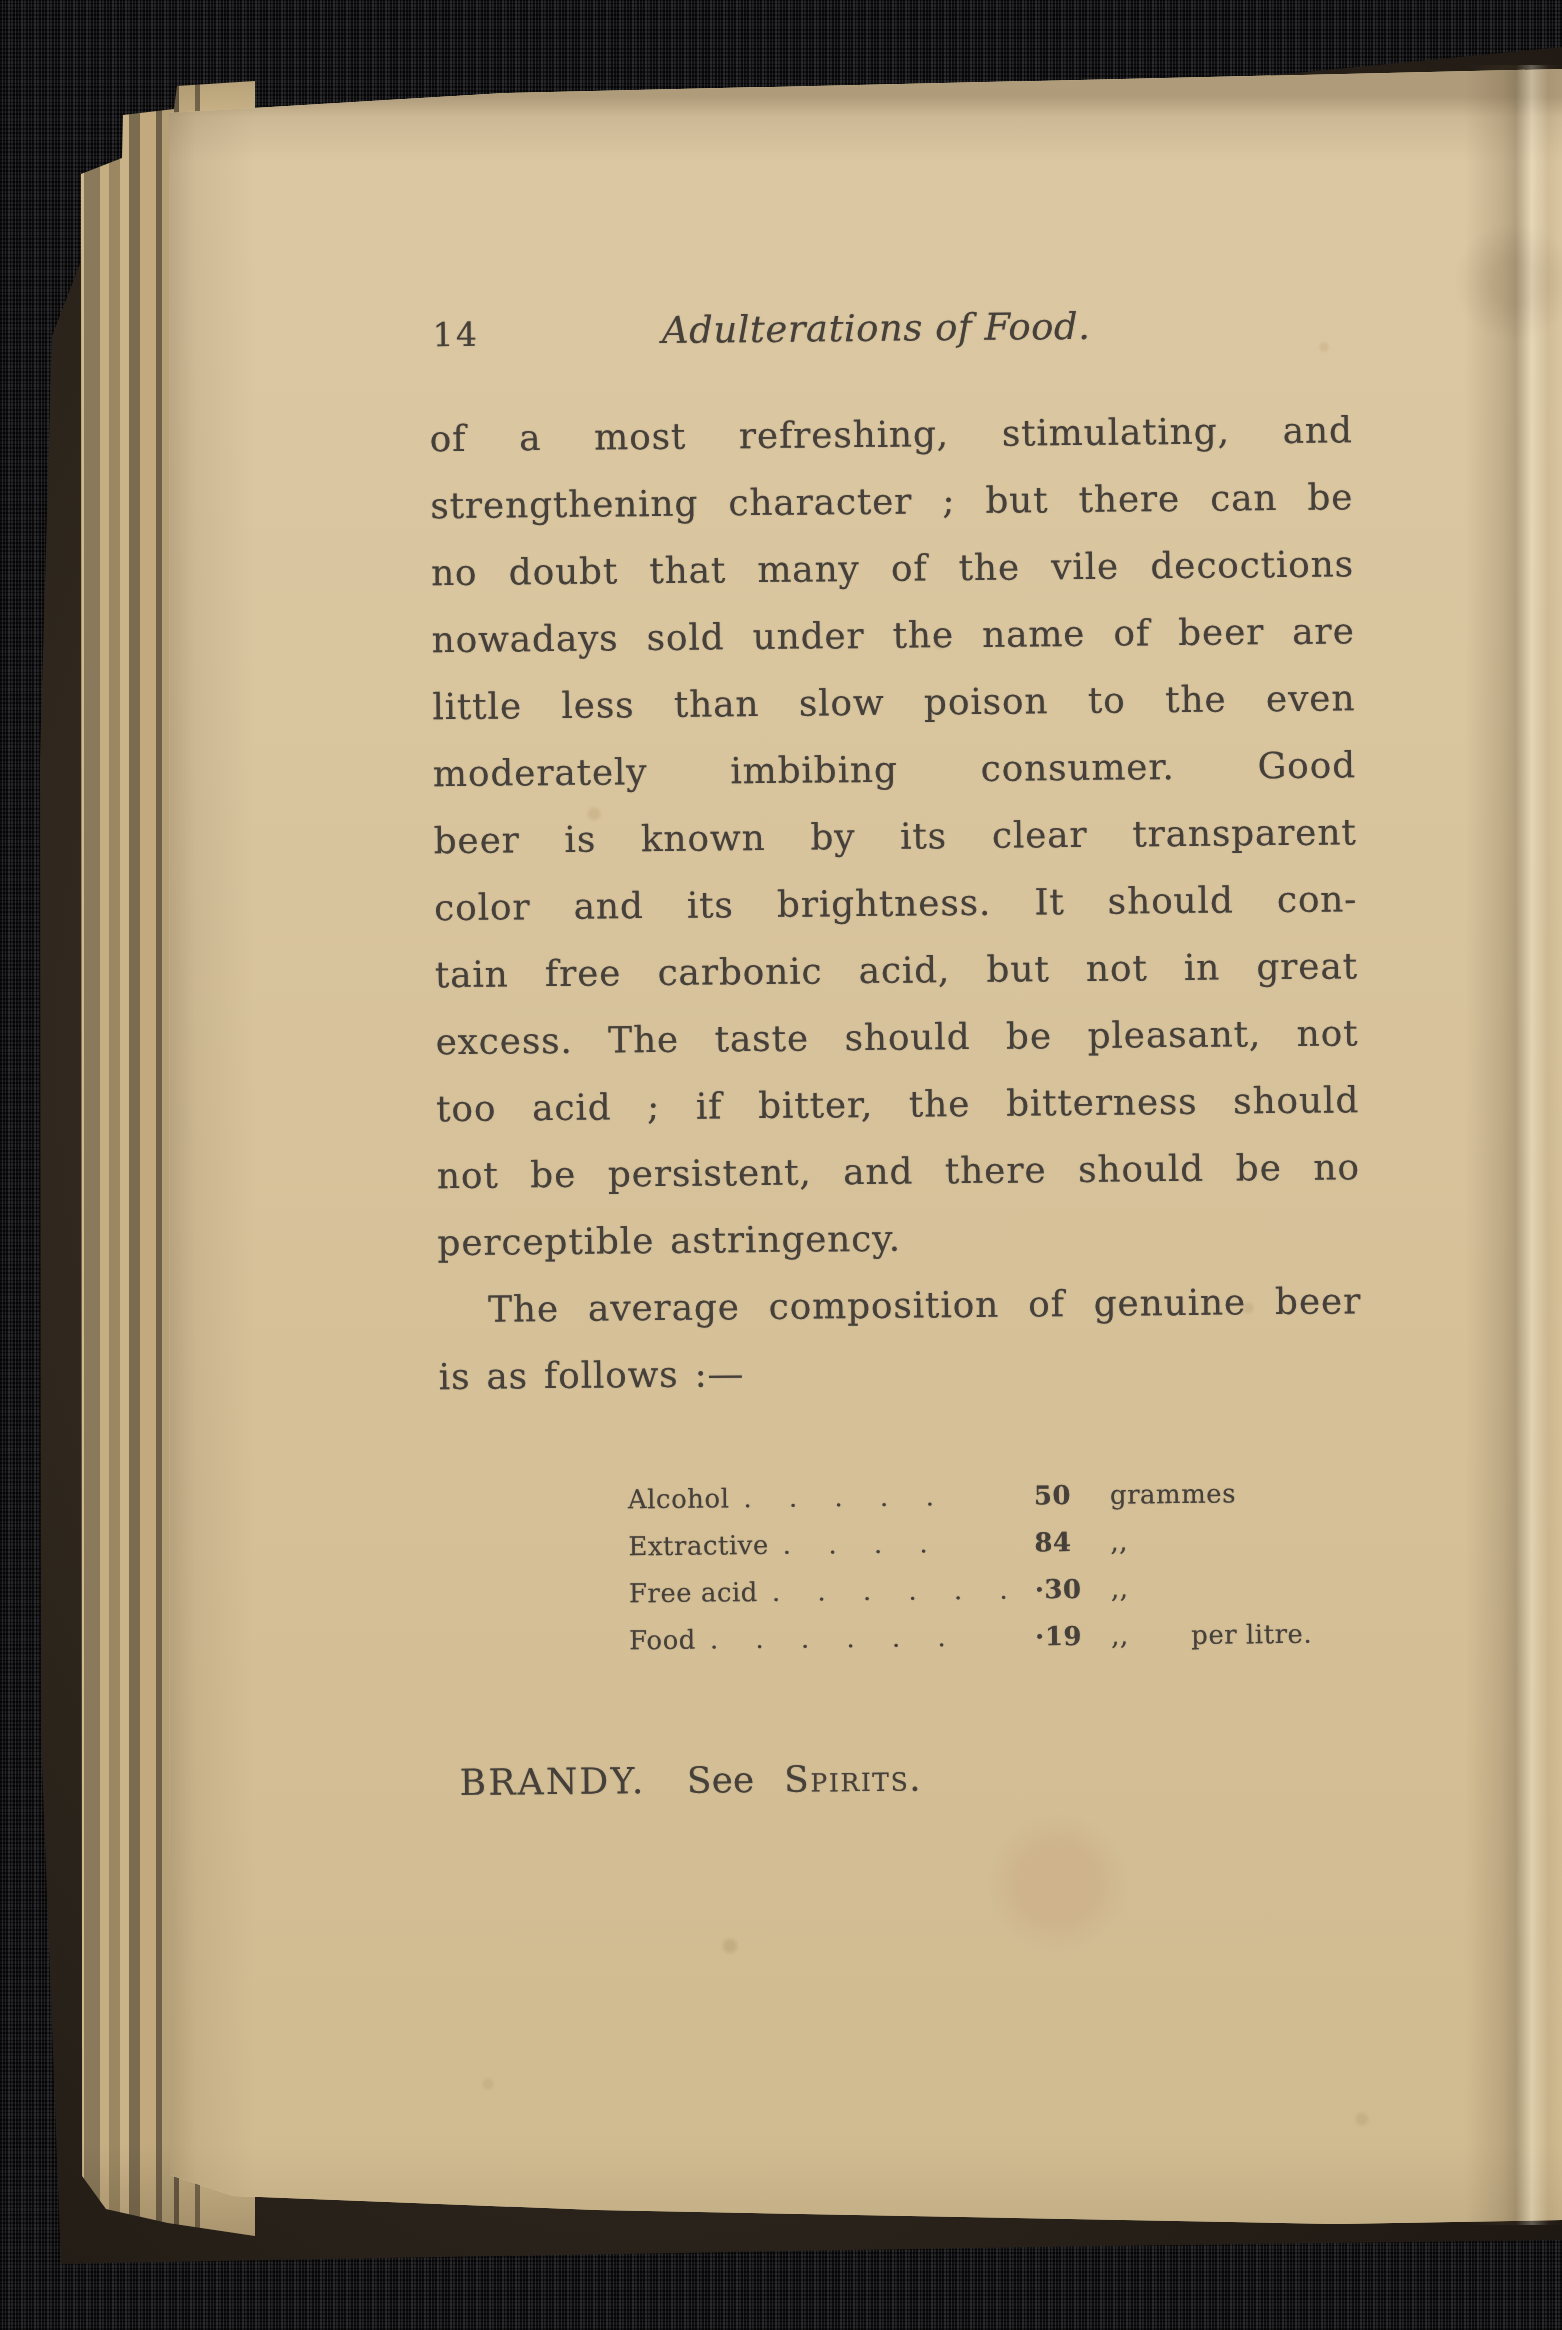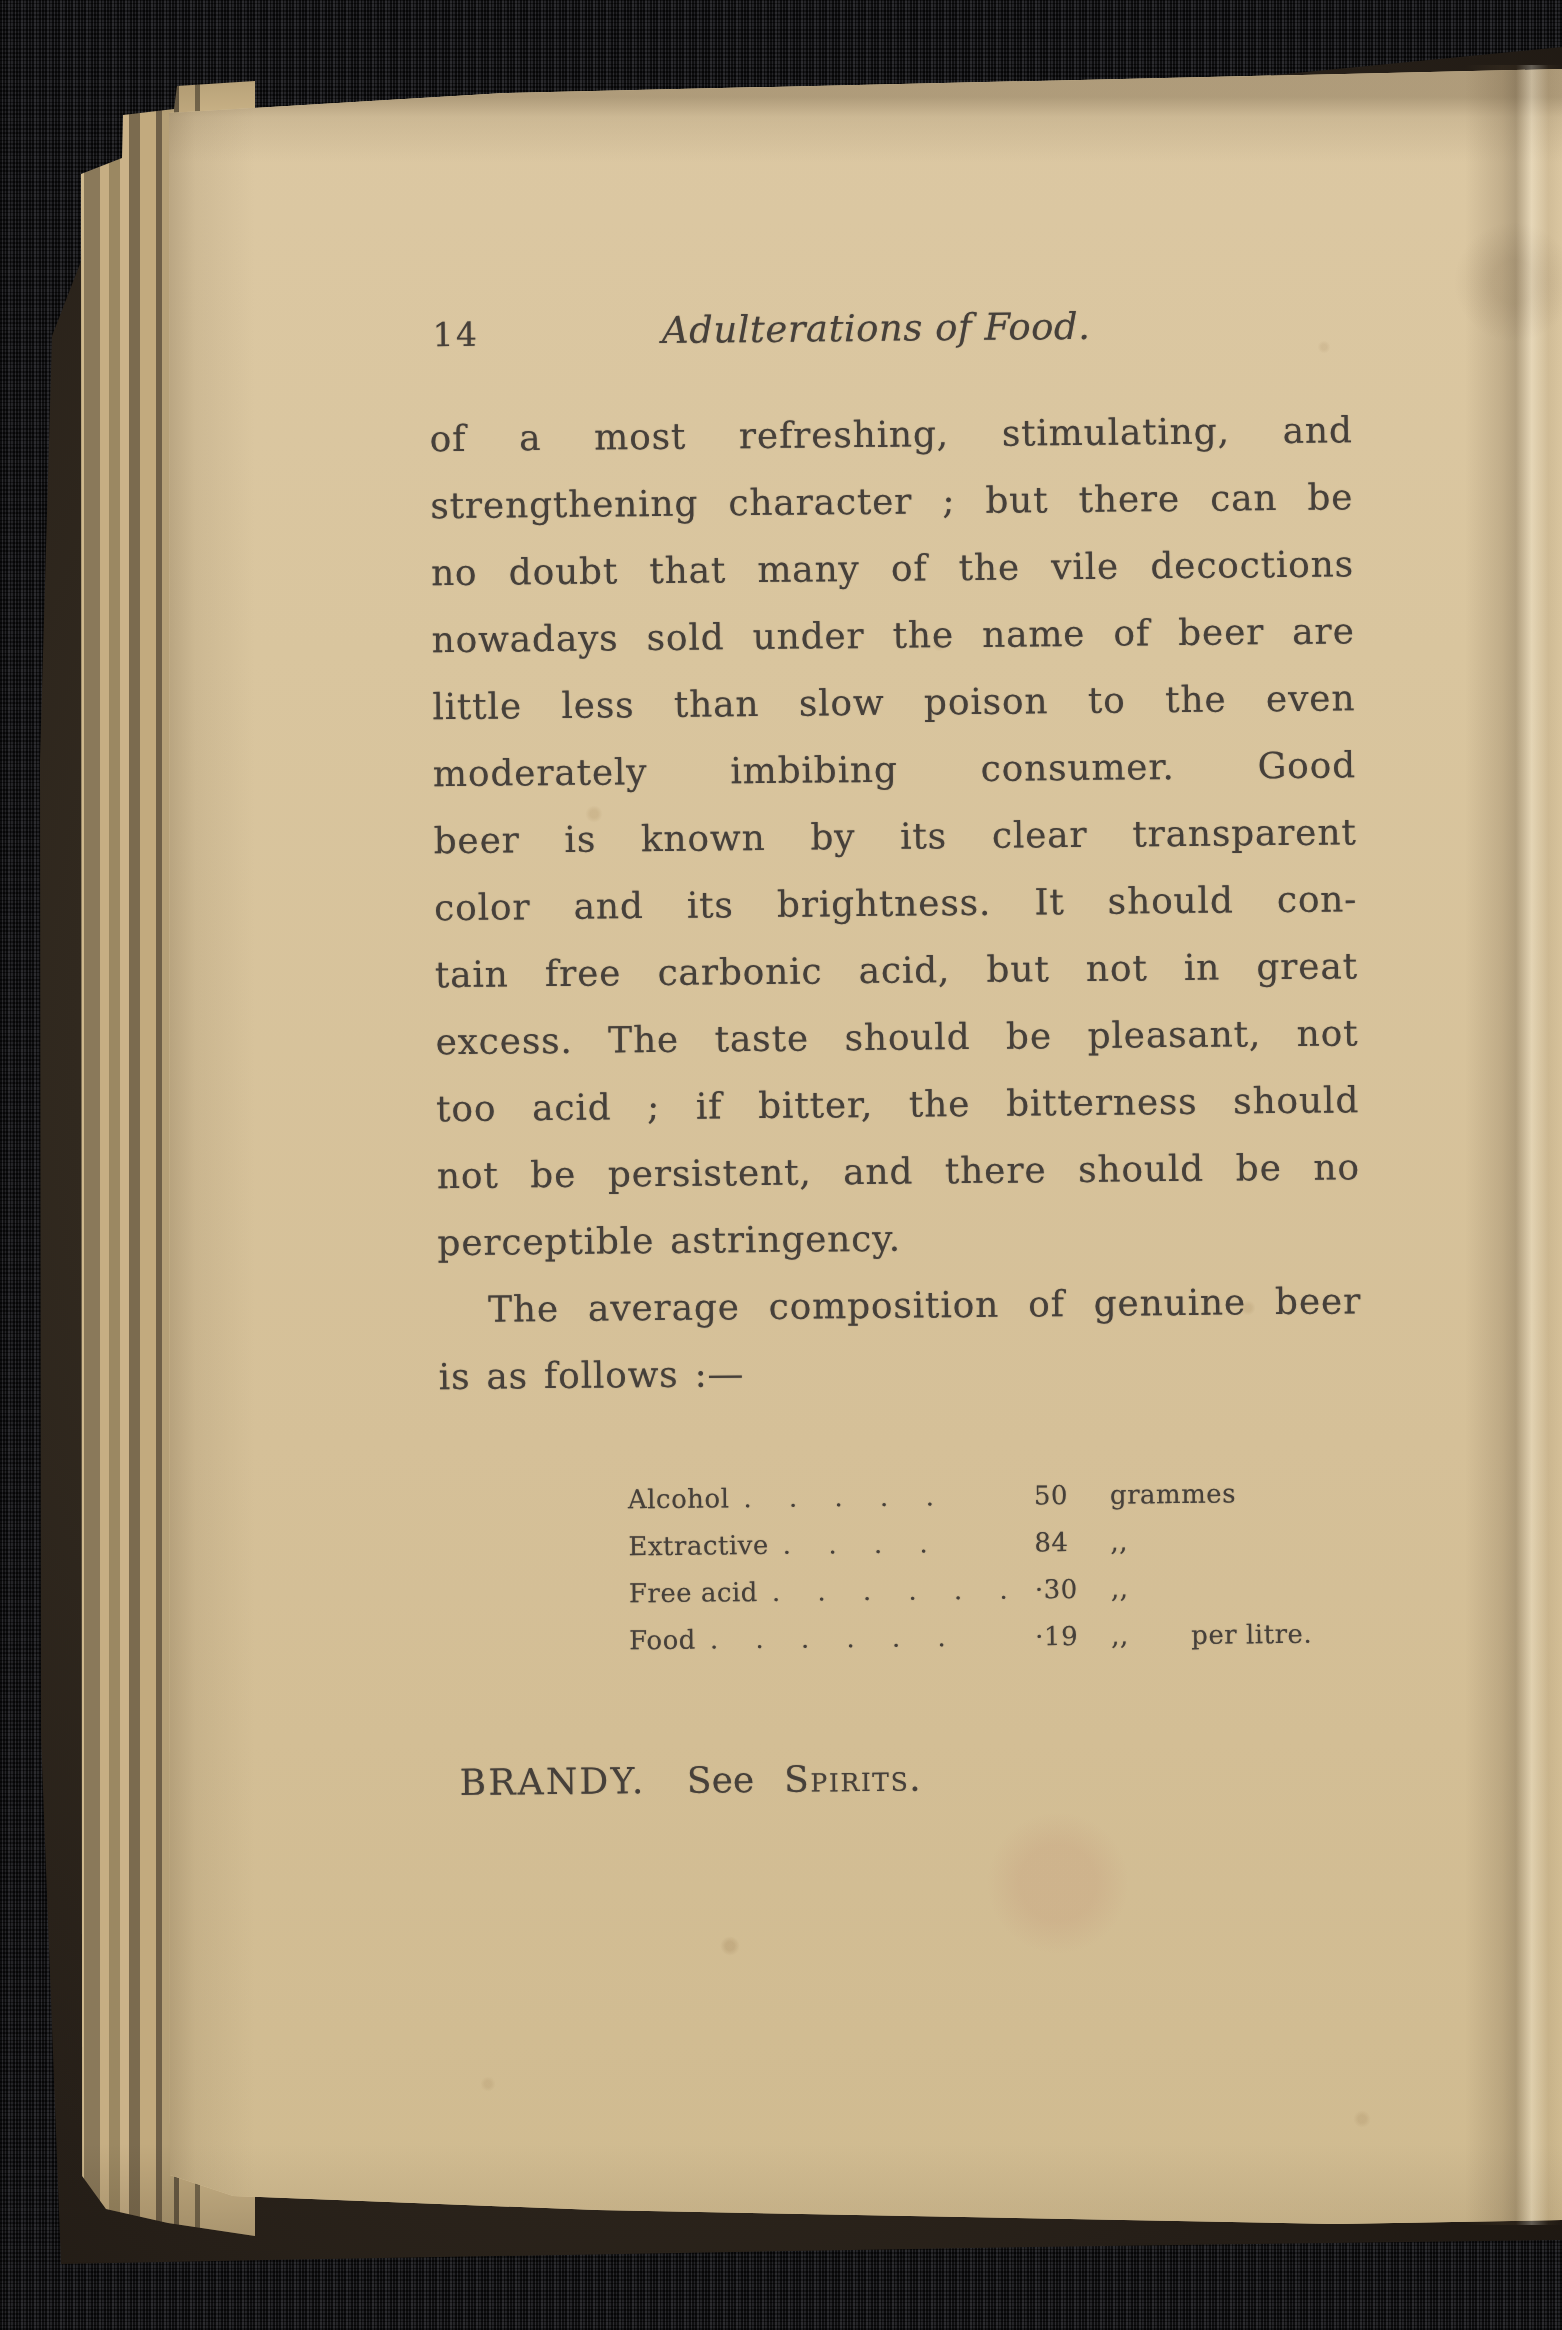--- a/index.html
+++ b/index.html
@@ -78,21 +78,21 @@
                 font-style:italic;font-size:37px;line-height:43px;letter-spacing:0.5px;}
   .body{position:absolute;left:437px;top:401px;width:923px;font-size:36px;line-height:67px;
         letter-spacing:0.8px;word-spacing:3.8px;}
   .line{text-align:justify;text-align-last:justify;}
   .line.noj{text-align-last:left;}
   .line.indent{text-indent:50px;}
   .ctable{position:absolute;left:625px;top:1482px;width:722px;font-size:26px;letter-spacing:0.5px;}
   .trow{position:relative;height:47px;}
   .lblwrap{position:absolute;left:0;top:0;width:402px;display:flex;}
   .tdots{flex:1;overflow:hidden;white-space:nowrap;word-spacing:28px;margin-left:14px;}
-  .tval{position:absolute;left:406px;top:0;}
+  .tval{position:absolute;left:406px;top:0;font-weight:bold;}
   .tunit{position:absolute;left:482px;top:0;}
   .ttail{position:absolute;left:562px;top:0;}
   .brandy{position:absolute;left:454px;top:1757px;font-size:36px;line-height:43px;}
   .brandy .term{letter-spacing:2.2px;}
   .brandy .see{margin-left:30px;}
   .brandy .target{margin-left:18.5px;font-variant:small-caps;letter-spacing:1.6px;}
 </style>
 </head>
 <body>
 

